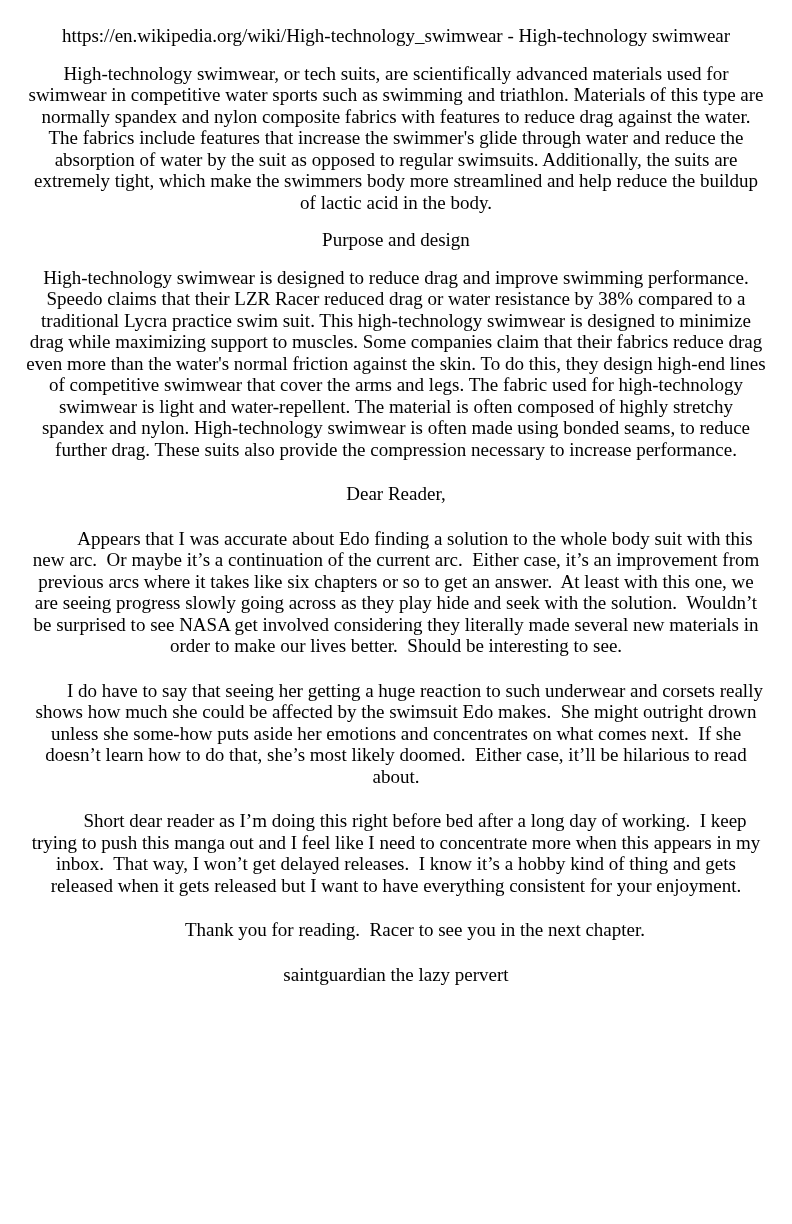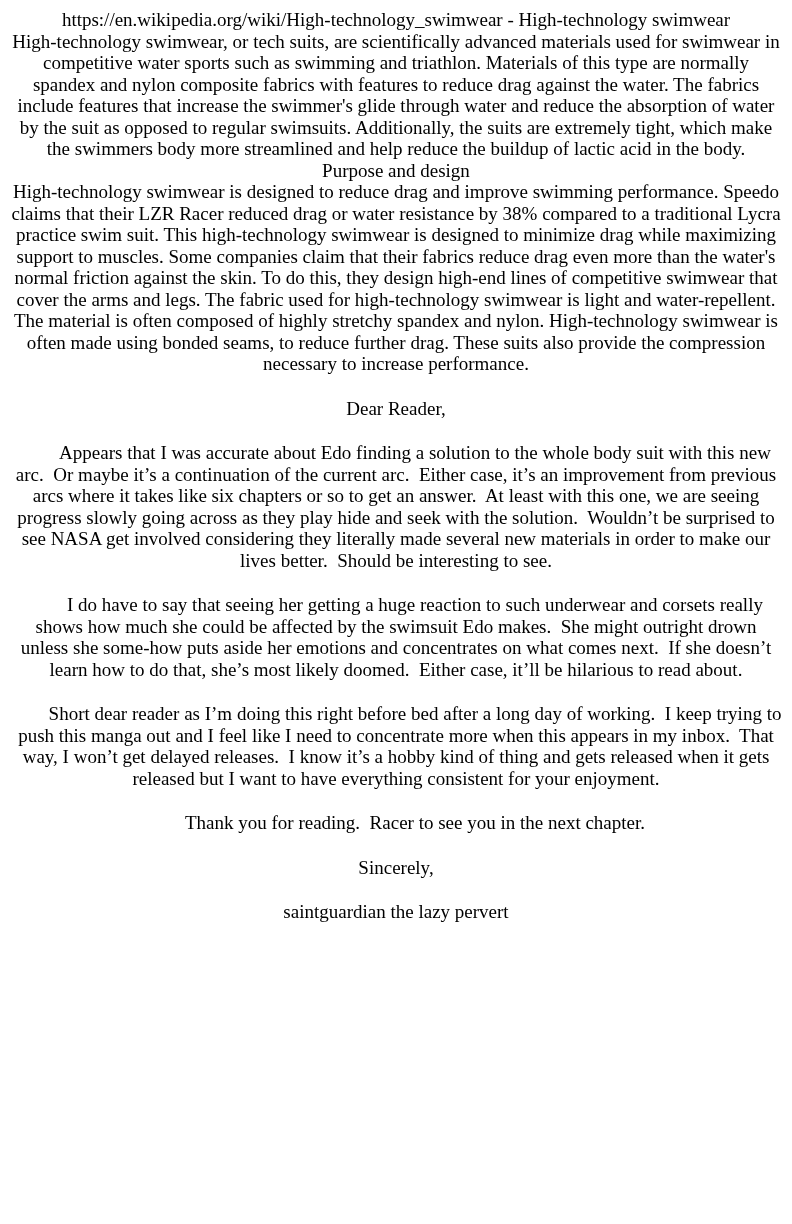--- a/index.html
+++ b/index.html
@@ -17,21 +17,21 @@
     width: 792px;
     height: 1224px;
     padding: 9px 10px 0 10px;
     background: #ffffff;
     color: #000000;
     font-family: "Liberation Serif", "DejaVu Serif", serif;
     font-size: 19px;
     line-height: 21.5px;
   }
   .page p {
-    margin: 0;
+    margin: 16px;
     white-space: pre-wrap;
   }
   .article p {
     text-align: center;
   }
   .letter {
     text-align: center;
   }
   .letter .salutation,
   .letter .letter-p,
@@ -57,19 +57,18 @@
     <p>Purpose and design</p>
     <p>High-technology swimwear is designed to reduce drag and improve swimming performance. Speedo claims that their LZR Racer reduced drag or water resistance by 38% compared to a traditional Lycra practice swim suit. This high-technology swimwear is designed to minimize drag while maximizing support to muscles. Some companies claim that their fabrics reduce drag even more than the water's normal friction against the skin. To do this, they design high-end lines of competitive swimwear that cover the arms and legs. The fabric used for high-technology swimwear is light and water-repellent. The material is often composed of highly stretchy spandex and nylon. High-technology swimwear is often made using bonded seams, to reduce further drag. These suits also provide the compression necessary to increase performance.</p>
   </header>
 
   <section class="letter">
     <p class="salutation">Dear Reader,</p>
     <p class="letter-p">Appears that I was accurate about Edo finding a solution to the whole body suit with this new arc.  Or maybe it’s a continuation of the current arc.  Either case, it’s an improvement from previous arcs where it takes like six chapters or so to get an answer.  At least with this one, we are seeing progress slowly going across as they play hide and seek with the solution.  Wouldn’t be surprised to see NASA get involved considering they literally made several new materials in order to make our lives better.  Should be interesting to see.</p>
     <p class="letter-p">I do have to say that seeing her getting a huge reaction to such underwear and corsets really shows how much she could be affected by the swimsuit Edo makes.  She might outright drown unless she some-how puts aside her emotions and concentrates on what comes next.  If she doesn’t learn how to do that, she’s most likely doomed.  Either case, it’ll be hilarious to read about.</p>
     <p class="letter-p">Short dear reader as I’m doing this right before bed after a long day of working.  I keep trying to push this manga out and I feel like I need to concentrate more when this appears in my inbox.  That way, I won’t get delayed releases.  I know it’s a hobby kind of thing and gets released when it gets released but I want to have everything consistent for your enjoyment.</p>
     <p class="letter-p">Thank you for reading.  Racer to see you in the next chapter.</p>
-    <p class="signoff">Sincerely,</p>
     <div class="signature">
       <div>saintguardian the lazy pervert</div>
     </div>
   </section>
 
 </div>
 
 </body></html>

